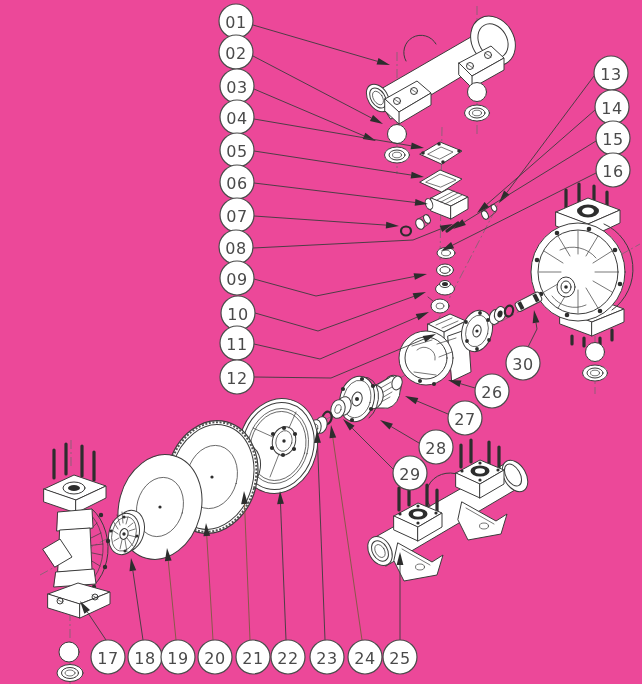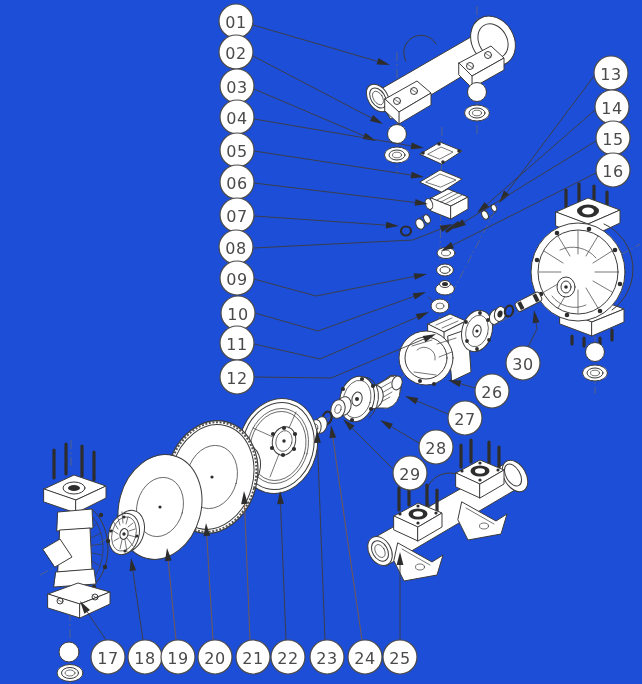--- a/index.html
+++ b/index.html
@@ -1,16 +1,16 @@
 <!DOCTYPE html>
 <html style="--line: #3c3c3c; --dark: #2d2d2d; --balloon: #4a4a4a; --warm: #7d5a41;"><head>
 <meta charset="utf-8">
 <style>
   html,body{margin:0;padding:0;background:#fff;}
-  .stage{position:relative;width:642px;height:684px;background:#1d4ed8;overflow:hidden;
+  .stage{position:relative;width:642px;height:684px;background:#ec4899;overflow:hidden;
          font-family:"DejaVu Sans",sans-serif;}
   svg{display:block}
   .ln{fill:none;stroke:var(--line,#3c3c3c);stroke-width:1;stroke-linecap:round;stroke-linejoin:round}
   .lnf{fill:#fff;stroke:var(--line,#3c3c3c);stroke-width:1;stroke-linecap:round;stroke-linejoin:round}
   .thin{stroke-width:.7}
   .dk{fill:var(--dark,#2d2d2d);stroke:none}
   .dkl{fill:none;stroke:var(--dark,#2d2d2d);stroke-width:3.2;stroke-linecap:round}
   .dkr{fill:none;stroke:var(--dark,#2d2d2d);stroke-width:2.2}
   .cl{fill:none;stroke:#6a6a6a;stroke-width:.7;stroke-dasharray:9 3 2 3}
   .leader{fill:none;stroke:var(--line,#3c3c3c);stroke-width:.9}

